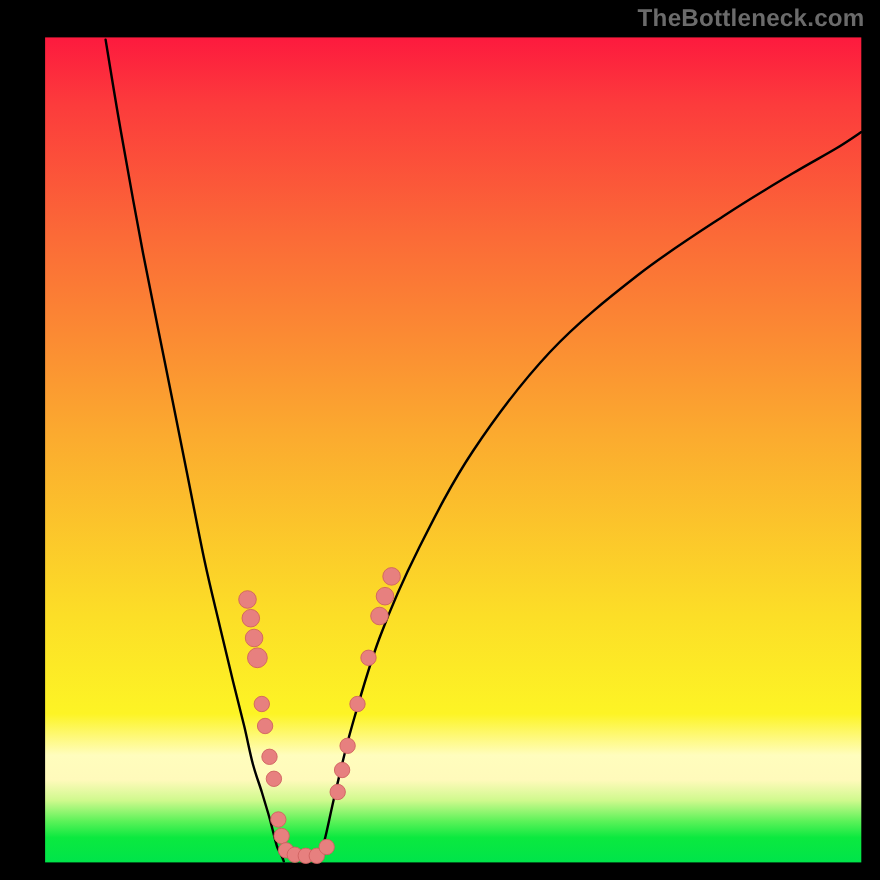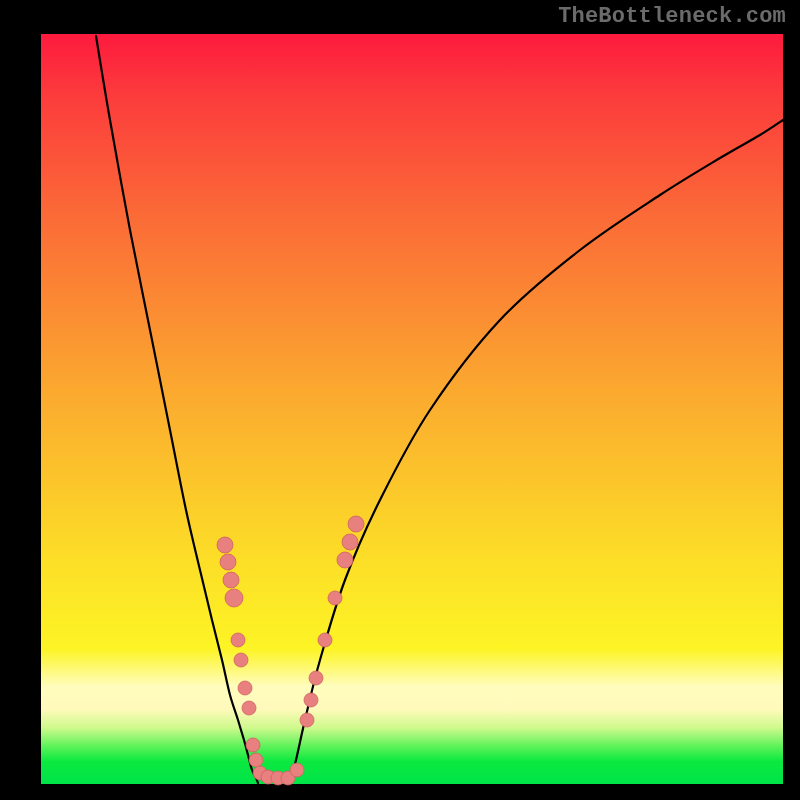--- a/index.html
+++ b/index.html
@@ -38,21 +38,21 @@
       #cff98d 92.5%,
       #5cf259 95%,
       #0be93f 97%,
       #00e44a 100%
     );
   }
   .watermark {
     position: absolute;
     top: 4px;
     right: 14px;
-    font-family: Liberation Mono, monospace;
+    font-family: Liberation Sans, sans-serif;
     font-size: 22px;
     font-weight: 600;
     color: #6b6b6b;
     letter-spacing: 0.2px;
   }
   svg.curves {
     position: absolute;
     left: 0;
     top: 0;
     width: 800px;

